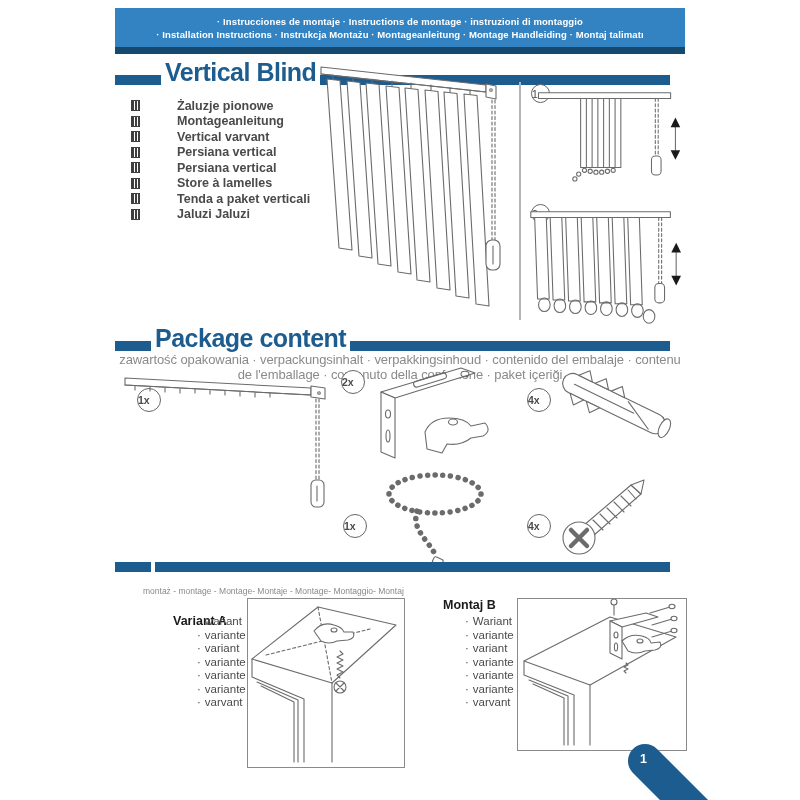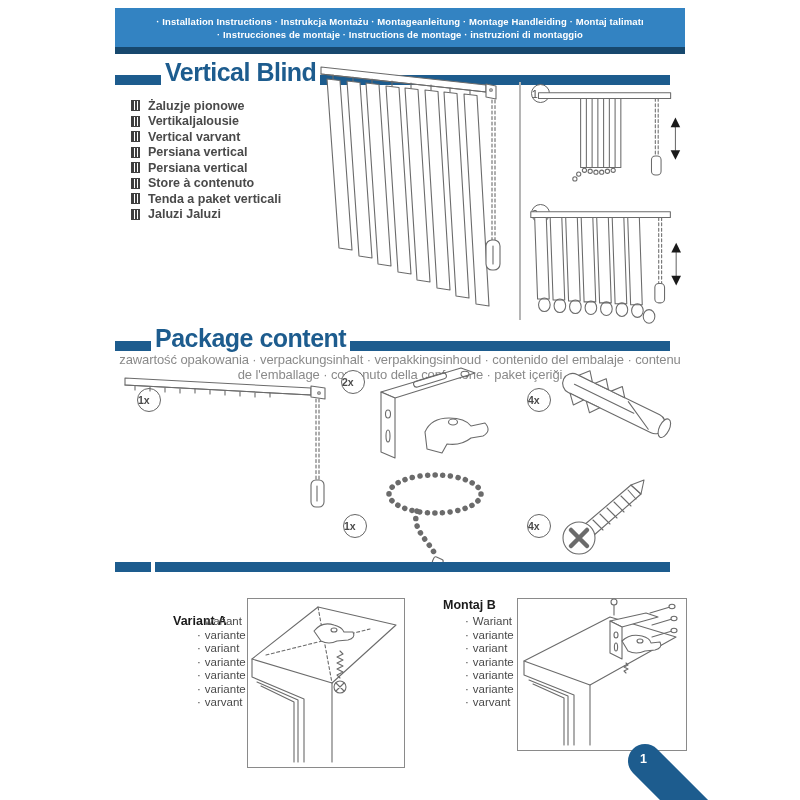--- a/index.html
+++ b/index.html
@@ -15,21 +15,21 @@
   .hline{color:#ffffff;font-weight:bold;font-size:9.5px;text-align:center;letter-spacing:.1px;}
   .header-strip{position:absolute;left:0;top:39px;width:570px;height:7px;background:#17486e;}
   
   .trow{position:absolute;left:0;right:15px;display:flex;align-items:flex-end;gap:4px;}
   .bar{height:10px;background:#1d5c8e;}
   .barL1{width:46px;} .barL2{width:36px;}
   .barR{flex:1;}
   .stitle{color:#1d5c8e;font-weight:bold;font-size:25px;letter-spacing:-0.5px;white-space:nowrap;line-height:1;}
   
   .langs{position:absolute;left:16px;top:90px;margin:0;padding:0;list-style:none;}
-  .langs li{display:flex;align-items:center;height:15.5px;font-size:12.5px;font-weight:bold;color:#4a4a4a;}
+  .langs li{display:flex;align-items:center;height:15.5px;font-size:12.5px;font-weight:bold;color:#4a4a4a;gap:29px;}
   .slatdot{display:inline-block;width:7px;height:9px;margin-right:8px;border:1px solid #3f3f3f;
     background:repeating-linear-gradient(90deg,#3f3f3f 0 2px,#ffffff 2px 3px);}
   
   .circle{position:absolute;border-radius:50%;border:1.5px solid #666;background:#fff;
     display:flex;align-items:center;justify-content:flex-start;color:#4a4a4a;}
   .stepnum{width:17px;height:17px;font-size:10.5px;}
   .qty{width:22px;height:22px;font-size:10.5px;font-weight:bold;}
   .vdivider{position:absolute;left:404px;top:74px;width:2px;height:238px;background:#b5b5b5;}
   
   .subtle{position:absolute;color:#8a8a8a;}
@@ -52,55 +52,55 @@
   .ribbon{position:absolute;left:628px;top:744px;width:112px;height:34px;background:#1d5c8e;
     border-radius:17px;transform:rotate(45deg);transform-origin:17px 17px;}
   .ribbon-num{position:absolute;left:640px;top:752px;color:#fff;font-weight:bold;font-size:12.5px;z-index:2;}
 </style>
 </head>
 <body>
 
 <div class="page">
 
   <div class="header-band">
+    <div class="hline">· Instrucciones de montaje · Instructions de montage · instruzioni di montaggio</div>
     <div class="hline">· Installation Instructions · Instrukcja Montażu · Montageanleitung · Montage Handleiding · Montaj talimatı</div>
-    <div class="hline">· Instrucciones de montaje · Instructions de montage · instruzioni di montaggio</div>
   </div>
   <div class="header-strip"></div>
 
   <div class="trow" style="top:52px;">
     <span class="bar barL1"></span>
     <span class="stitle">Vertical Blind</span>
     <span class="bar barR"></span>
   </div>
 
   <ul class="langs">
     <li>
         <span class="slatdot"></span>
         <span>Żaluzje pionowe</span>
       </li>
     <li>
         <span class="slatdot"></span>
-        <span>Vertikaljalousie</span>
+        <span>Montageanleitung</span>
       </li>
     <li>
         <span class="slatdot"></span>
         <span>Vertical varvant</span>
       </li>
     <li>
         <span class="slatdot"></span>
         <span>Persiana vertical</span>
       </li>
     <li>
         <span class="slatdot"></span>
         <span>Persiana vertical</span>
       </li>
     <li>
         <span class="slatdot"></span>
-        <span>Store à contenuto</span>
+        <span>Store à lamelles</span>
       </li>
     <li>
         <span class="slatdot"></span>
         <span>Tenda a paket verticali</span>
       </li>
     <li>
         <span class="slatdot"></span>
         <span>Jaluzi Jaluzi</span>
       </li>
   </ul>
@@ -277,20 +277,21 @@
       <line class="ln" x1="83" y1="22" x2="91" y2="31"></line>
     <polygon class="fw" points="86,17 96,26 99,12"></polygon>
     <circle class="fw" cx="34" cy="70" r="16"></circle>
     <path class="ln" d="M26,62 l16,16 M26,78 l16,-16" style="stroke-width:4.5;"></path>
   </svg>
 
   <div class="trow" style="top:554px;">
     <span class="bar barL2"></span>
     <span class="bar barR"></span>
   </div>
+  <div class="subtle inst-sub">montaż - montage - Montage- Montaje - Montage- Montaggio- Montaj</div>
 
   <div class="vlabel" style="left:58px;top:590px;margin-top:16px;">Variant A</div>
   <ul class="vlist" style="left:82px;top:607px;">
     <li><span class="dot">·</span><span>wariant</span></li>
     <li><span class="dot">·</span><span>variante</span></li>
     <li><span class="dot">·</span><span>variant</span></li>
     <li><span class="dot">·</span><span>variante</span></li>
     <li><span class="dot">·</span><span>variante</span></li>
     <li><span class="dot">·</span><span>variante</span></li>
     <li><span class="dot">·</span><span>varvant</span></li>

